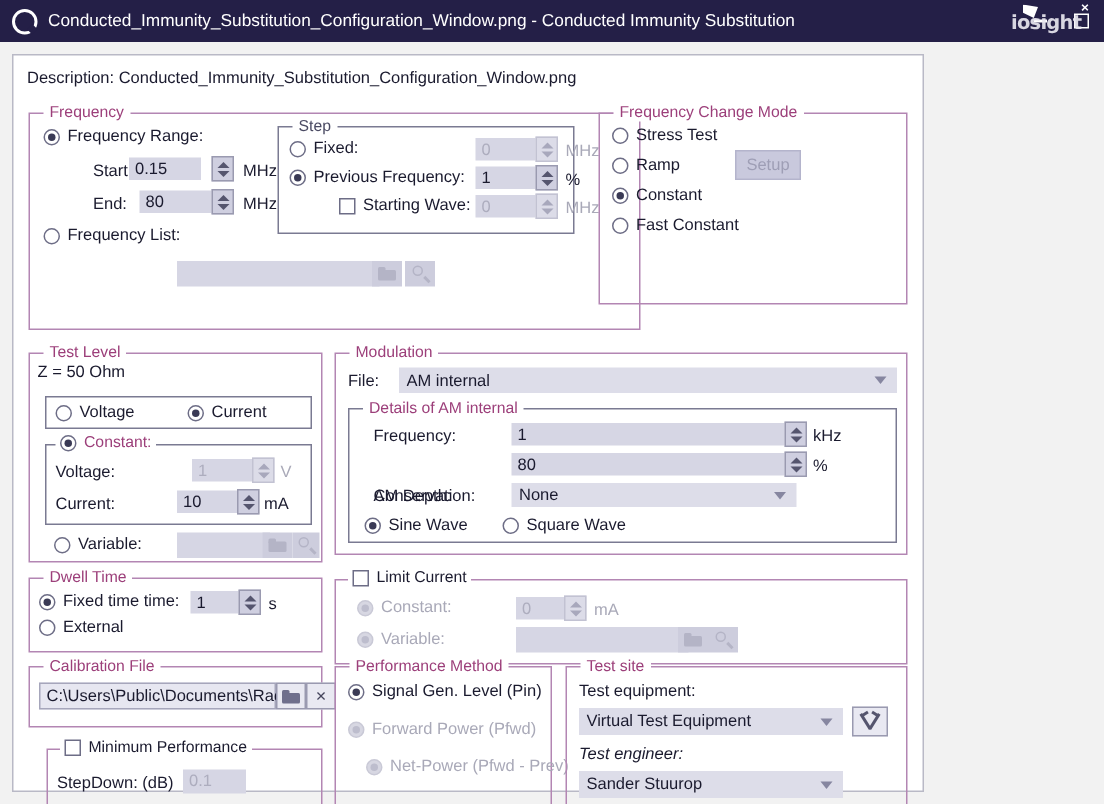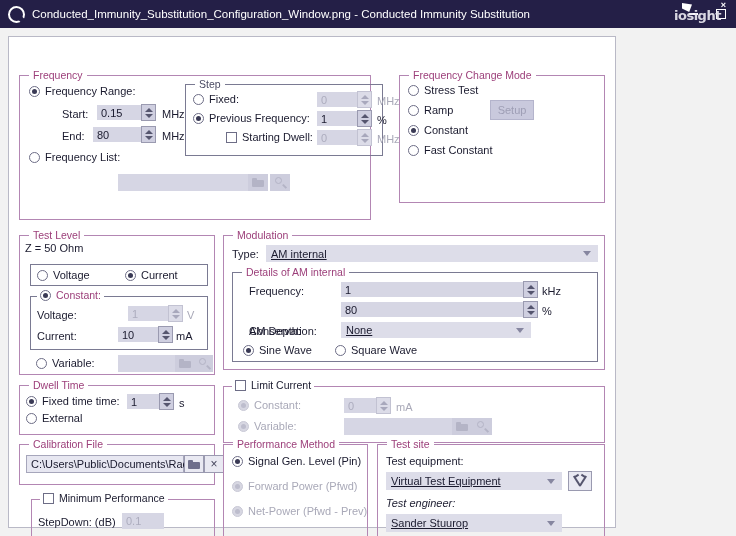--- a/index.html
+++ b/index.html
@@ -93,21 +93,21 @@
   .spin .ar{width:0;height:0;border-left:4px solid transparent;border-right:4px solid transparent;}
   .spin .up{border-bottom:4px solid #55556e;}
   .spin .dn{border-top:4px solid #55556e;}
   .spin.dim{border-color:#c2c2d2;background:#dcdce8;}
   .spin.dim .up{border-bottom-color:#a8a8bc;}
   .spin.dim .dn{border-top-color:#a8a8bc;}
   .combo{
     position:absolute;background:#dddde9;box-sizing:border-box;
     display:flex;align-items:center;padding-left:5px;font-size:11px;color:#1a1a2e;
   }
-  .combo .cv{flex:1;white-space:nowrap;overflow:hidden;text-decoration:underline;}
+  .combo .cv{flex:1;white-space:nowrap;overflow:hidden;}
   .combo .carat{
     width:0;height:0;border-left:4px solid transparent;border-right:4px solid transparent;
     border-top:5px solid #8686a0;margin-right:7px;
   }
   .iconbtn{
     position:absolute;background:#cdcddd;display:flex;align-items:center;justify-content:center;
     box-sizing:border-box;
   }
   .iconbtn.framed{background:#e9e9f2;border:1px solid #9a9ab0;}
   .folder{width:12px;height:9px;position:relative;}
@@ -149,31 +149,32 @@
     <span class="wmflag"></span>
     <span class="wmx">×</span>
     <span class="wmtxt">iosight</span>
   </span>
 </div>
 
 <div id="wrap">
 
   <div id="panel">
 
-
-    <div class="gb" style="left:10px;top:38px;width:352px;height:145px;">
+    <div class="desc">Description: Conducted_Immunity_Substitution_Configuration_Window.png</div>
+
+    <div class="gb" style="left:10px;top:38px;width:408px;height:145px;">
       <span class="lg">Frequency</span>
 
       <div class="radio on" style="left:9px;top:9px;">
         <span class="dot"></span>
         <span>Frequency Range:</span>
       </div>
 
       <span class="lbl" style="left:42px;top:32px;">Start:</span>
-      <div class="fld" style="left:77px;top:29px;width:48px;height:15px;">0.15</div>
+      <div class="fld" style="left:66px;top:29px;width:48px;height:15px;">0.15</div>
       <div class="spin" style="left:121px;top:28px;height:17px;">
         <span class="ar up"></span>
         <span class="ar dn"></span>
       </div>
       <span class="lbl" style="left:142px;top:32px;">MHz</span>
 
       <span class="lbl" style="left:42px;top:54px;">End:</span>
       <div class="fld" style="left:73px;top:51px;width:48px;height:15px;">80</div>
       <div class="spin" style="left:121px;top:50px;height:17px;">
         <span class="ar up"></span>
@@ -219,21 +220,21 @@
         </div>
         <div class="fld" style="left:131px;top:26px;width:40px;height:15px;">1</div>
         <div class="spin" style="left:171px;top:25px;height:17px;">
           <span class="ar up"></span>
           <span class="ar dn"></span>
         </div>
         <span class="lbl" style="left:191px;top:29px;">%</span>
 
         <div class="chk" style="left:40px;top:46px;">
           <span class="box"></span>
-          <span>Starting Dwell:</span>
+          <span>Starting Wave:</span>
         </div>
         <div class="fld dim" style="left:131px;top:45px;width:40px;height:15px;">0</div>
         <div class="spin dim" style="left:171px;top:44px;height:17px;">
           <span class="ar up"></span>
           <span class="ar dn"></span>
         </div>
         <span class="lbl dim" style="left:191px;top:48px;">MHz</span>
       </div>
     </div>
 
@@ -309,21 +310,21 @@
       <div class="iconbtn" style="left:175px;top:119px;width:18px;height:17px;">
         <span class="mag dim">
             <span class="ring"></span>
             <span class="hdl"></span>
           </span>
       </div>
     </div>
 
     <div class="gb" style="left:214px;top:198px;width:382px;height:135px;">
       <span class="lg">Modulation</span>
-      <span class="lbl" style="left:8px;top:12px;">Type:</span>
+      <span class="lbl" style="left:8px;top:12px;">File:</span>
       <div class="combo" style="left:42px;top:9px;width:332px;height:17px;">
         <span class="cv">AM internal</span>
         <span class="carat"></span>
       </div>
 
       <div class="gb plainbox" style="left:8px;top:36px;width:366px;height:90px;">
         <span class="lg">Details of AM internal</span>
 
         <span class="lbl" style="left:16px;top:12px;">Frequency:</span>
         <div class="fld" style="left:108px;top:9px;width:182px;height:15px;">1</div>
@@ -437,21 +438,21 @@
     <div class="gb" style="left:214px;top:407px;width:145px;height:103px;">
       <span class="lg">Performance Method</span>
       <div class="radio on" style="left:8px;top:10px;">
         <span class="dot"></span>
         <span>Signal Gen. Level (Pin)</span>
       </div>
       <div class="radio disabled on" style="left:8px;top:35px;">
         <span class="dot"></span>
         <span>Forward Power  (Pfwd)</span>
       </div>
-      <div class="radio disabled on" style="left:8px;top:60px;">
+      <div class="radio disabled on" style="left:20px;top:60px;">
         <span class="dot"></span>
         <span>Net-Power (Pfwd - Prev)</span>
       </div>
     </div>
 
     <div class="gb" style="left:368px;top:407px;width:228px;height:103px;">
       <span class="lg">Test site</span>
       <span class="lbl" style="left:8px;top:10px;">Test equipment:</span>
       <div class="combo" style="left:8px;top:27px;width:176px;height:18px;">
         <span class="cv">Virtual Test Equipment</span>

